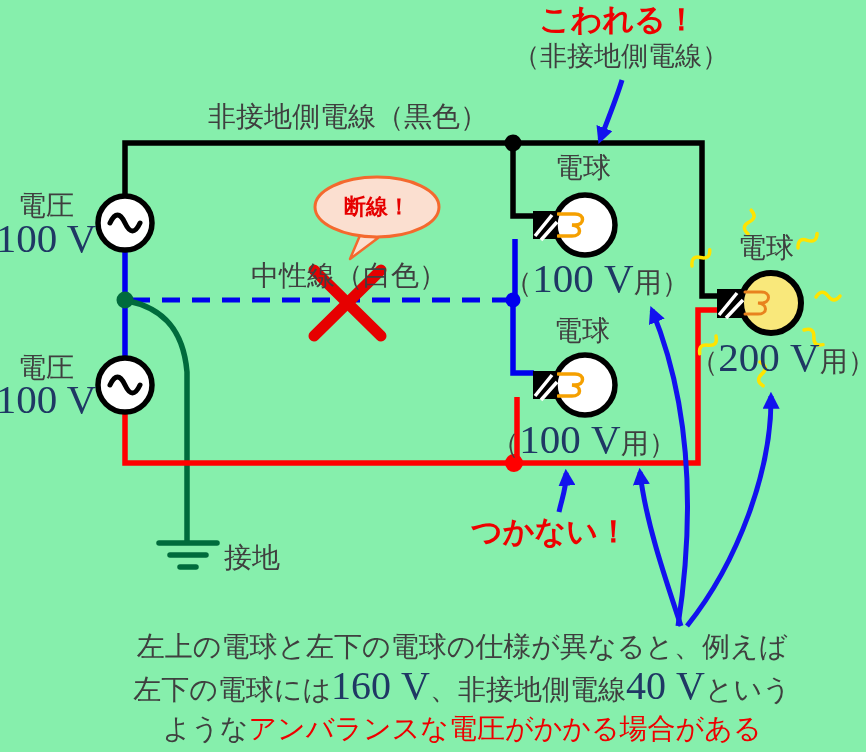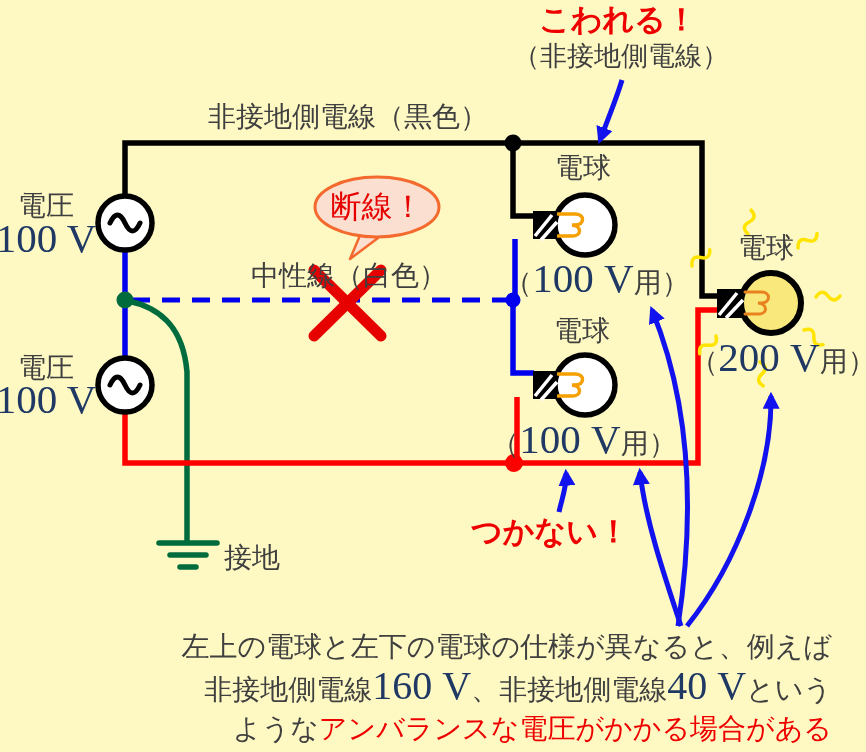--- a/index.html
+++ b/index.html
@@ -1,26 +1,26 @@
 <!DOCTYPE html>
 <html><head>
 <meta charset="utf-8">
 <style>
   html,body{margin:0;padding:0;background:#fff;}
-  #stage{position:relative;width:866px;height:752px;background:#fef9c3;overflow:hidden;
+  #stage{position:relative;width:866px;height:752px;background:#86efac;overflow:hidden;
          font-family:"Liberation Sans","DejaVu Sans",sans-serif;}
   #wires{position:absolute;left:0;top:0;}
   .lbl{position:absolute;transform:translate(-50%,-50%);white-space:nowrap;
        color:#3F3F3F;font-size:28px;line-height:1.05;text-align:center;}
   .num{font-family:"Liberation Serif","DejaVu Serif",serif;color:#1F3864;font-size:41px;}
   .num-sm{font-family:"Liberation Serif","DejaVu Serif",serif;color:#1F3864;font-size:40px;}
   .red-callout{color:#EE0000;font-weight:bold;font-size:31px;}
-  .dansen{color:#E60000;font-weight:normal;font-size:31px;text-align:right;}
+  .dansen{color:#E60000;font-weight:bold;font-size:22px;text-align:right;}
   .note{position:absolute;left:92px;top:627px;width:740px;font-size:28px;
-        line-height:39px;color:#3F3F3F;text-align:right;}
+        line-height:39px;color:#3F3F3F;text-align:center;}
   .note .redseg{color:#EE0000;}
 </style>
 </head>
 <body>
 
 <div id="stage">
 
   <svg id="wires" width="866" height="752" viewBox="0 0 866 752">
     <defs>
       <marker id="ah" viewBox="0 0 10 10" refX="7.5" refY="5" markerWidth="3.4" markerHeight="3.4" orient="auto-start-reverse">
@@ -143,20 +143,20 @@
   <div class="lbl" style="left:766px;top:248px;">電球</div>
   <div class="lbl" style="left:783px;top:358px;">
     <span>（</span><span class="num">200 V</span><span>用）</span>
   </div>
 
   <div class="lbl" style="left:252px;top:558px;">接地</div>
 
   <div class="note">
     <div>左上の電球と左下の電球の仕様が異なると、例えば</div>
     <div>
-      <span>非接地側電線</span><span class="num-sm">160 V</span><span>、非接地側電線</span><span class="num-sm">40 V</span><span>という</span>
+      <span>左下の電球には</span><span class="num-sm">160 V</span><span>、非接地側電線</span><span class="num-sm">40 V</span><span>という</span>
     </div>
     <div>
       <span>ような</span><span class="redseg">アンバランスな電圧がかかる場合がある</span>
     </div>
   </div>
 
 </div>
 
 </body></html>

